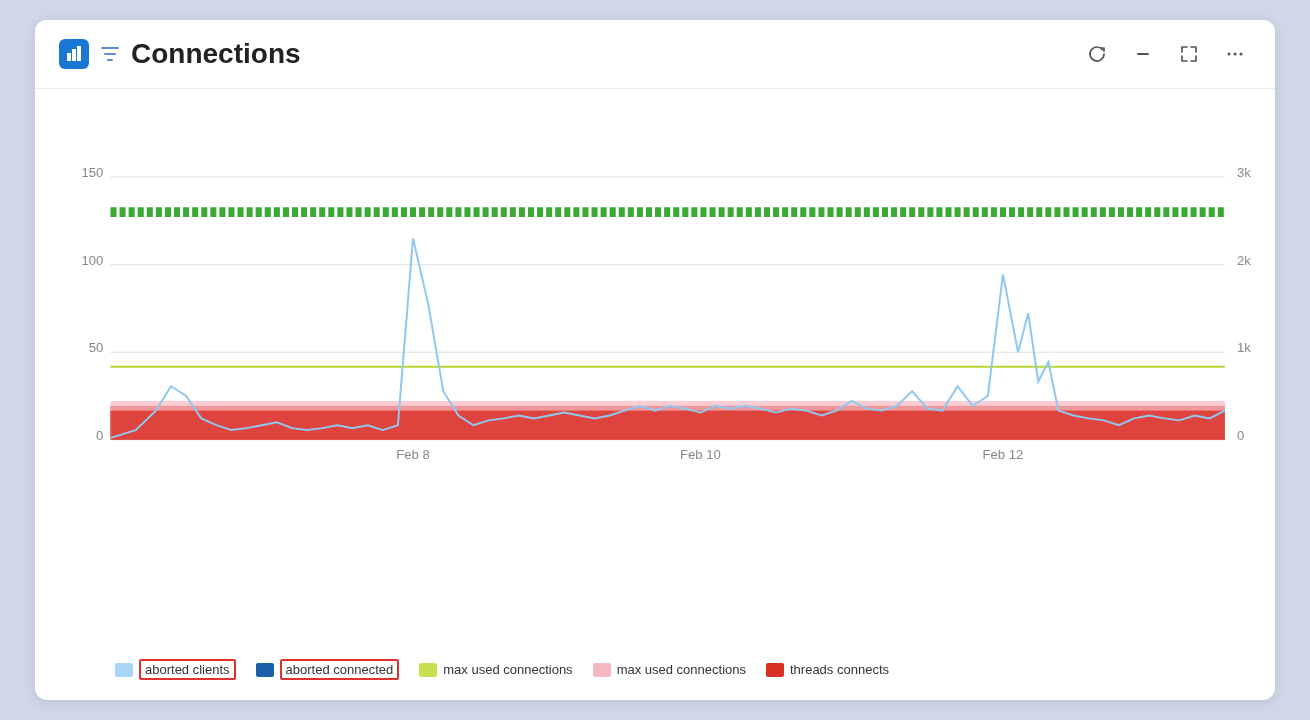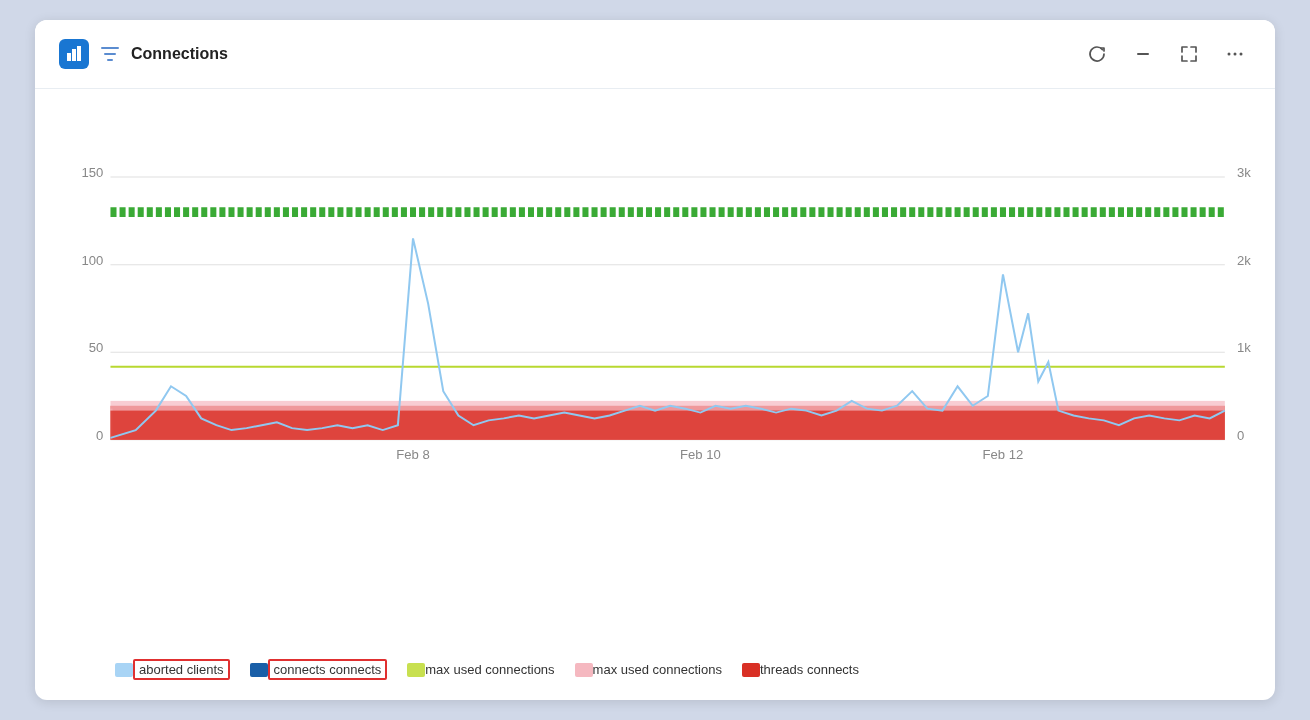--- a/index.html
+++ b/index.html
@@ -43,21 +43,21 @@
       display: flex;
       align-items: center;
       justify-content: center;
     }
     .chart-icon svg { display: block; }
     .filter-icon {
       color: #5b8cd0;
     }
     .filter-icon svg { display: block; }
     .header-title {
-      font-size: 16px;
+      font-size: 28px;
       font-weight: 600;
       color: #222;
     }
     .header-actions {
       display: flex;
       align-items: center;
       gap: 14px;
     }
     .action-btn {
       width: 32px;
@@ -89,20 +89,21 @@
       display: flex;
       flex-wrap: wrap;
       gap: 8px 20px;
       padding: 10px 0 10px 60px;
       font-size: 13px;
       color: #333;
     }
     .legend-item {
       display: flex;
       align-items: center;
+      gap: 6px;
     }
     .legend-swatch {
       width: 18px;
       height: 14px;
       border-radius: 2px;
       display: inline-block;
       flex-shrink: 0;
     }
     .legend-label-box {
       border: 2px solid #e03030;
@@ -284,21 +285,21 @@
     </div>
 
     <div class="legend-area">
 
       <div class="legend-item">
         <span class="legend-swatch" style="background:#a8d4f5;"></span>
         <span class="legend-label-box">aborted clients</span>
       </div>
       <div class="legend-item">
         <span class="legend-swatch" style="background:#1a5fa8;"></span>
-        <span class="legend-label-box">connects connects</span>
+        <span class="legend-label-box">aborted connected</span>
       </div>
       <div class="legend-item">
         <span class="legend-swatch" style="background:#c8e050;"></span>
         <span>max used connections</span>
       </div>
 
       <div class="legend-item">
         <span class="legend-swatch" style="background:#f5b8c0;"></span>
         <span>max used connections</span>
       </div>

